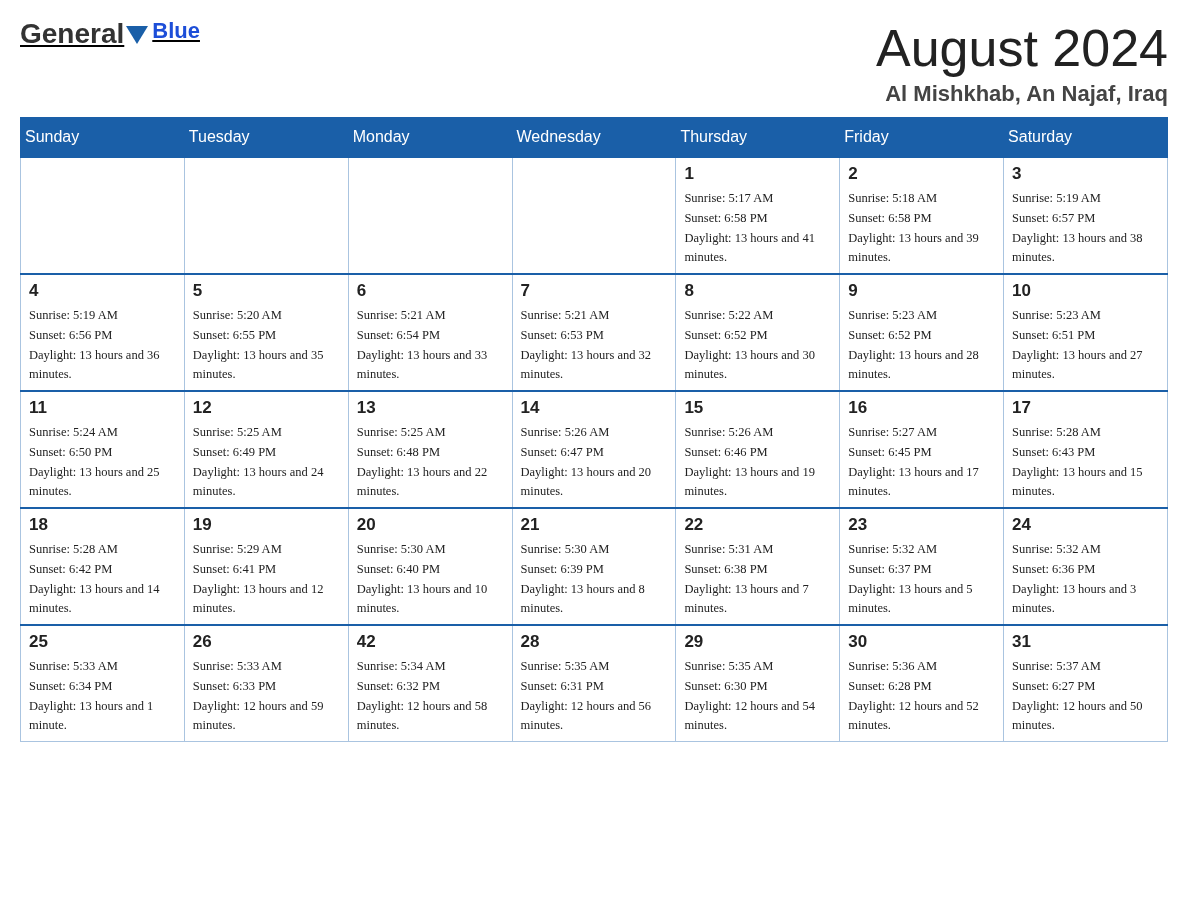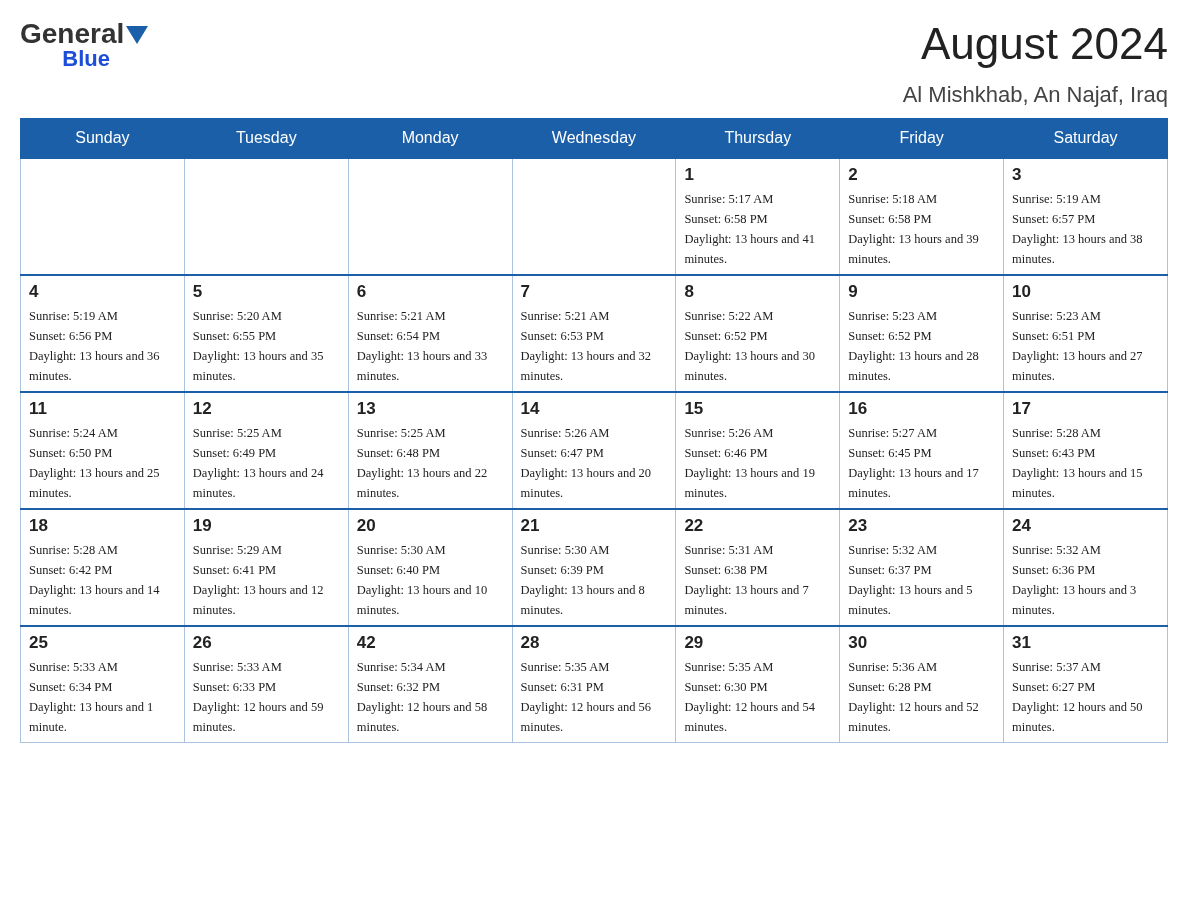--- a/index.html
+++ b/index.html
@@ -11,63 +11,64 @@
       min-height: 918px;
     }
     .header {
       display: flex;
       justify-content: space-between;
       align-items: flex-start;
       margin-bottom: 10px;
     }
     .logo {
       display: flex;
-      flex-direction: column;
-      align-items: center;
+      align-items: flex-start;
+      text-decoration: underline;
     }
     .logo-text {
       font-size: 28px;
       font-weight: bold;
       color: #333;
       line-height: 1;
     }
     .logo-blue {
       color: #1d4ed8;
       font-size: 22px;
       font-weight: bold;
       margin-top: -2px;
       margin-left: 4px;
     }
     .title-block {
       text-align: right;
     }
     .month-title {
-      font-size: 44px;
+      font-size: 52px;
       font-weight: normal;
       color: #222;
       line-height: 1.1;
     }
     .location-title {
       font-size: 22px;
       color: #444;
-      margin-top: 14px;
+      margin-top: 4px;
+      font-weight: bold;
     }
     .calendar {
       width: 100%;
       border-collapse: collapse;
       border: 1px solid #1a5fa8;
     }
     .calendar thead tr th {
       background-color: #1a5fa8;
       color: #fff;
       font-size: 16px;
       font-weight: normal;
-      padding: 10px 16px;
+      padding: 10px 4px;
       border: 1px solid #1a5fa8;
-      text-align: center;
+      text-align: left;
     }
     .calendar tbody tr td {
       vertical-align: top;
       border: 1px solid #aac4e0;
       padding: 6px 8px;
       width: 14.28%;
       min-height: 100px;
     }
     .day-number {
       font-size: 17px;

